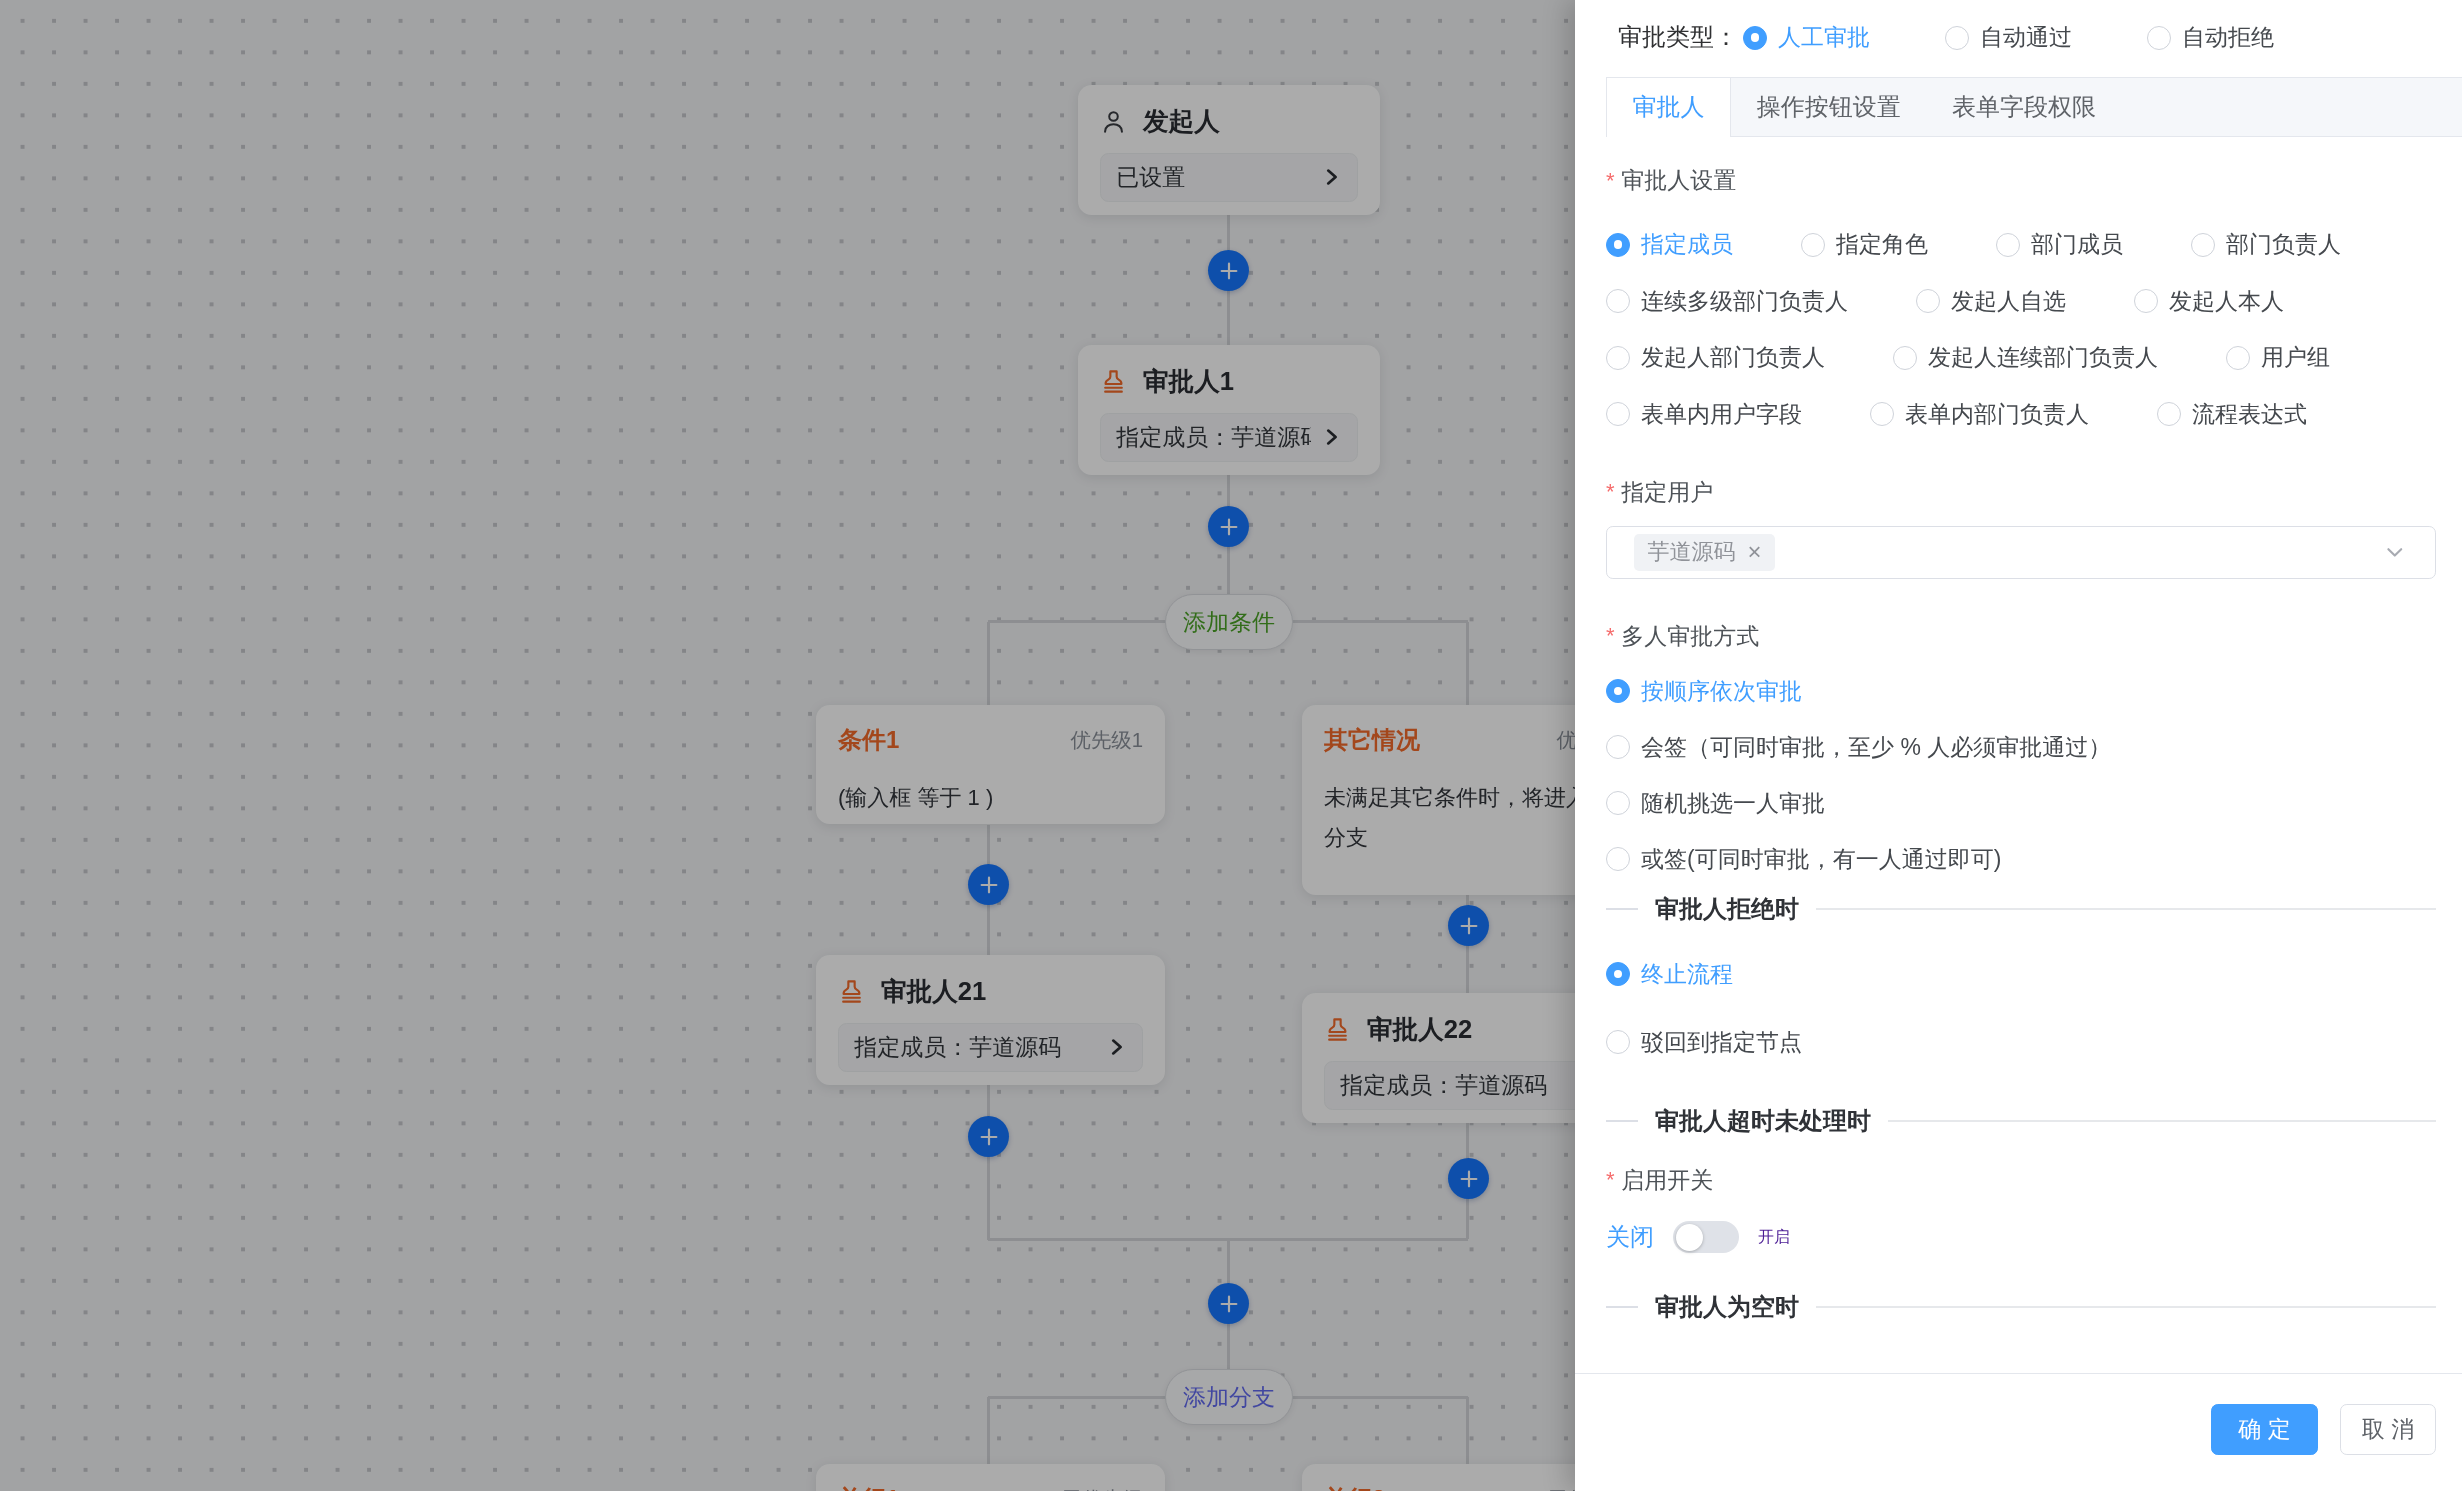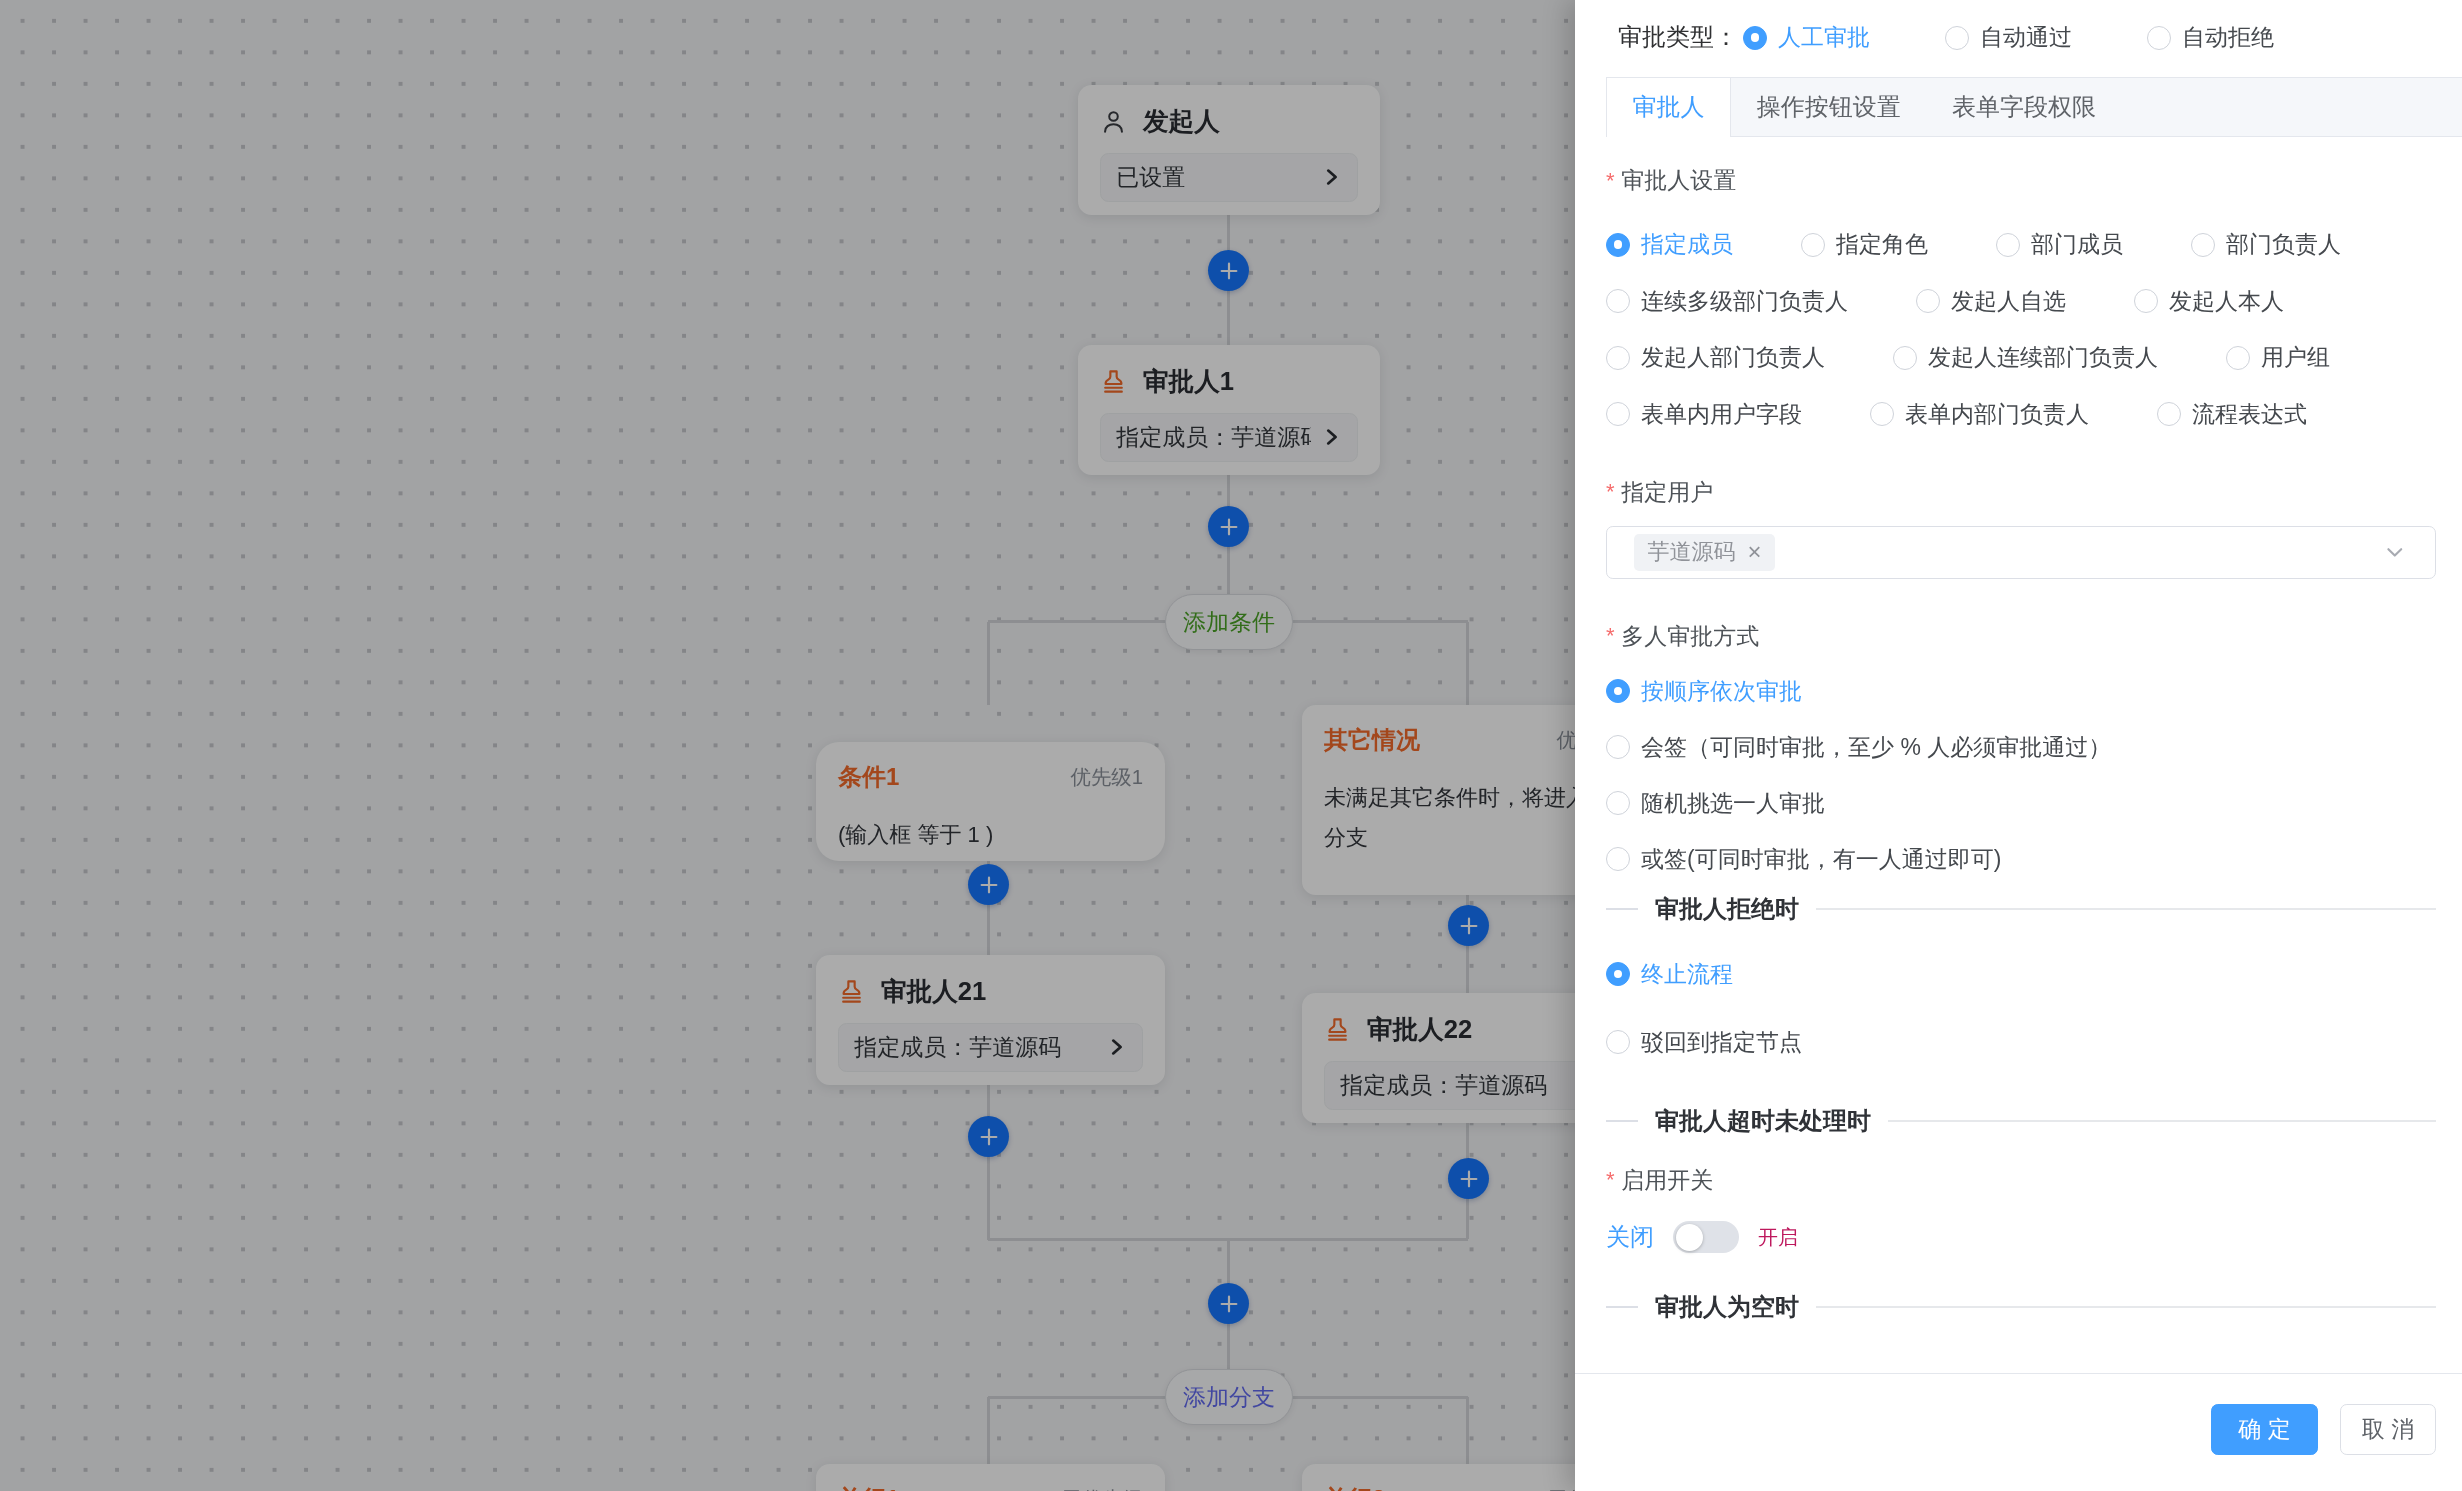--- a/index.html
+++ b/index.html
@@ -117,21 +117,21 @@
   .divider.mt34 { margin-top:36px; }
   .divider-dash { width:32px; height:1.7px; background:#dcdfe6; }
   .divider-title { font-size:24px; font-weight:bold; color:#2f3237; margin:0 17px; white-space:nowrap; }
   .divider-rest { flex:1; height:1.7px; background:#e6e8eb; }
 
   .reject-radios .radio-item { margin-top:37px; height:31px; }
   .reject-radios .radio-item:first-child { margin-top:34px; }
 
   .switch-row { display:flex; align-items:center; gap:19px; margin-top:24px; height:37px; }
   .switch-off-text { font-size:24px; color:#409eff; }
-  .switch-on-text { font-size:20px; color:#be185d; }
+  .switch-on-text { font-size:16px; color:#4c1d95; }
   .switch {
     width:66px; height:32px; border-radius:16px; background:#dfe2e8;
     position:relative; cursor:pointer;
   }
   .switch-knob {
     position:absolute; left:2.6px; top:2.6px; width:27px; height:27px; border-radius:50%;
     background:#fff; box-shadow:0 0.9px 3.4px rgba(0,0,0,.25);
   }
 
   .drawer-footer {
@@ -221,21 +221,21 @@
       <svg width="22" height="22" viewBox="0 0 24 24" fill="none" stroke="#fff" stroke-width="2.4" stroke-linecap="round">
           <path d="M12 4v16M4 12h16"></path>
         </svg>
     </span>
   </button>
 
   <button class="pill green" style="left:1165px;top:594px;">
     <span>添加条件</span>
   </button>
 
-  <div class="node" style="left:816px;top:742px;width:349px;height:119px;border-radius:23px;">
+  <div class="node" style="left:816px;top:705px;width:349px;height:119px;">
     <div class="node-head">
       <span class="node-title orange">条件1</span>
       <span class="node-priority">优先级1</span>
     </div>
     <div class="cond-text">(输入框 等于 1 )</div>
   </div>
 
   <div class="node" style="left:1302px;top:705px;width:349px;height:190px;">
     <div class="node-head">
       <span class="node-title orange">其它情况</span>

